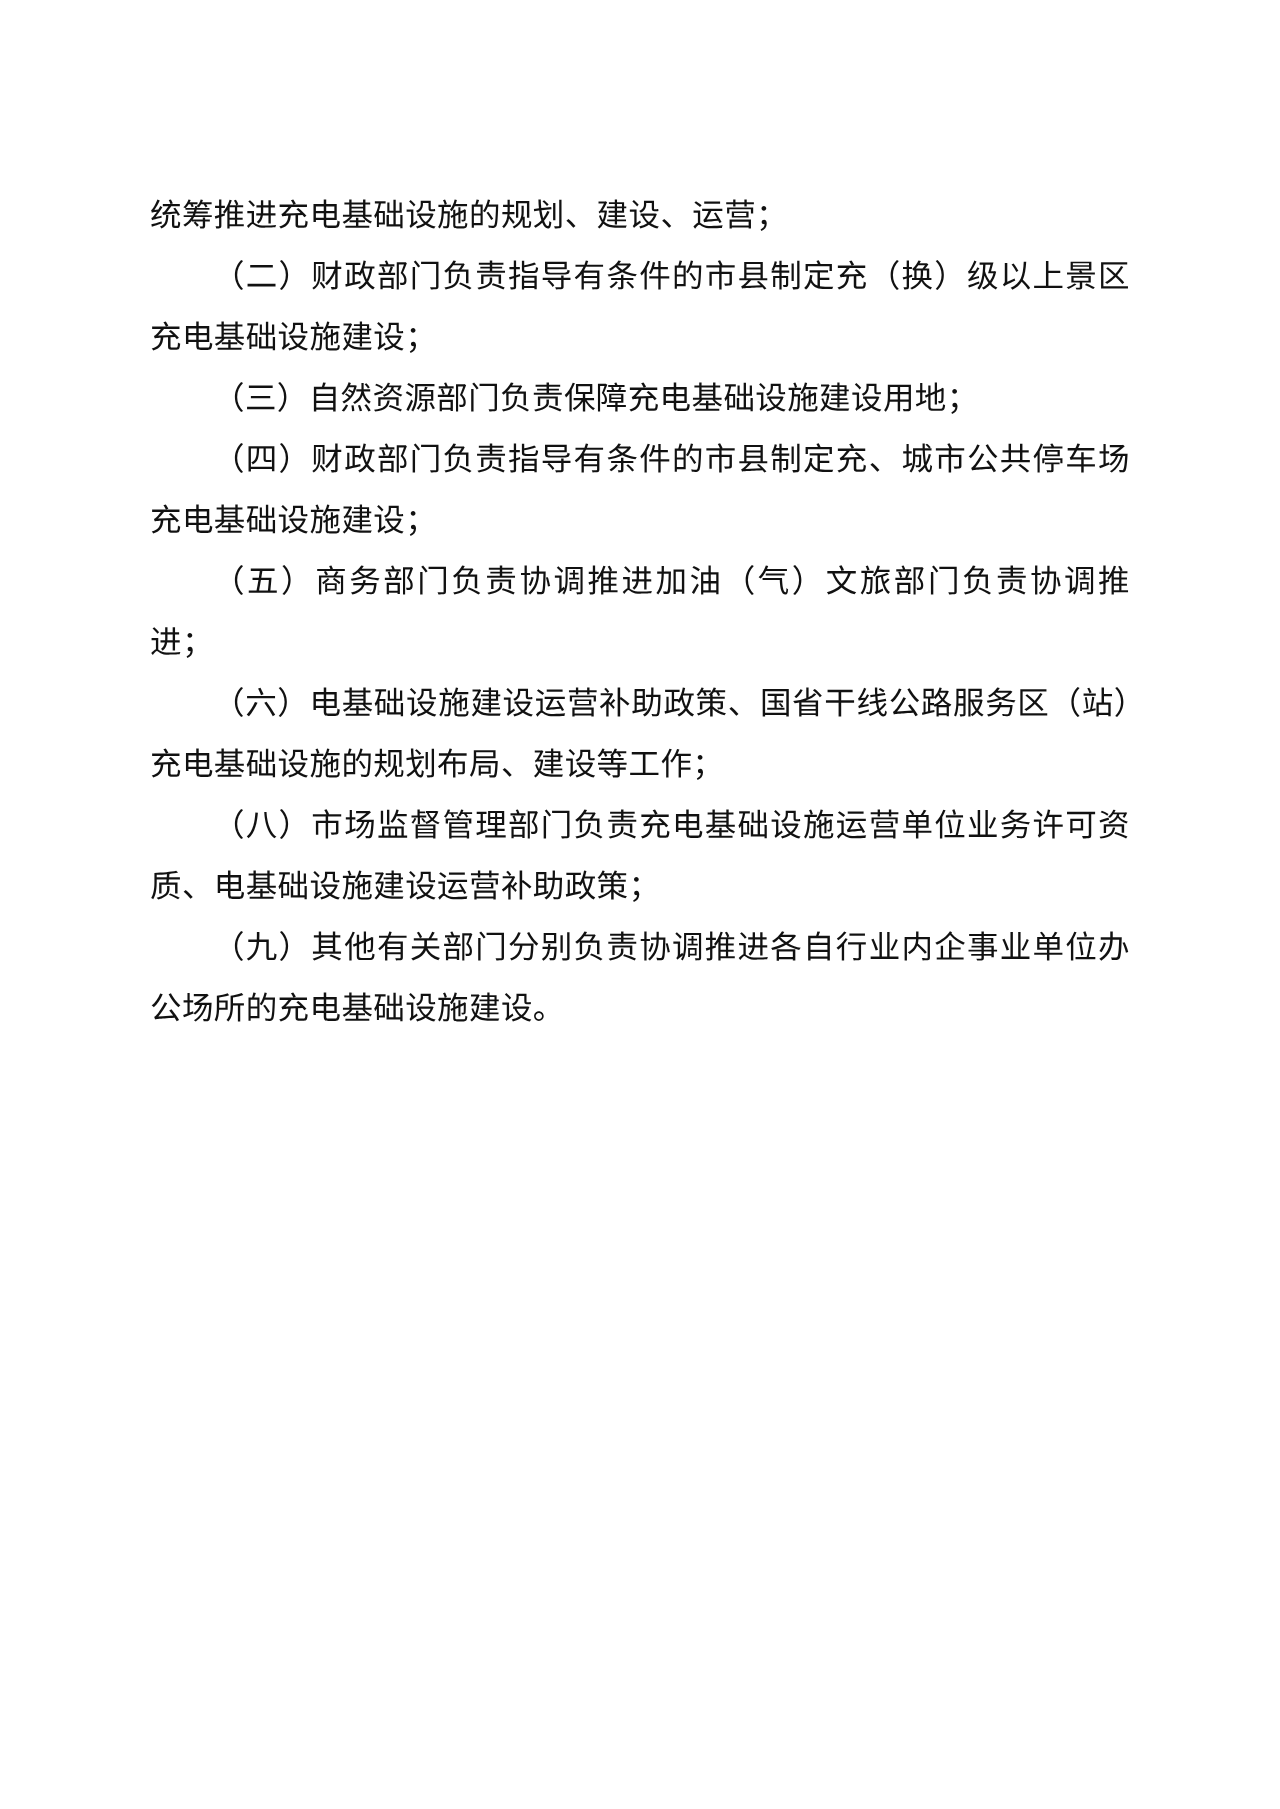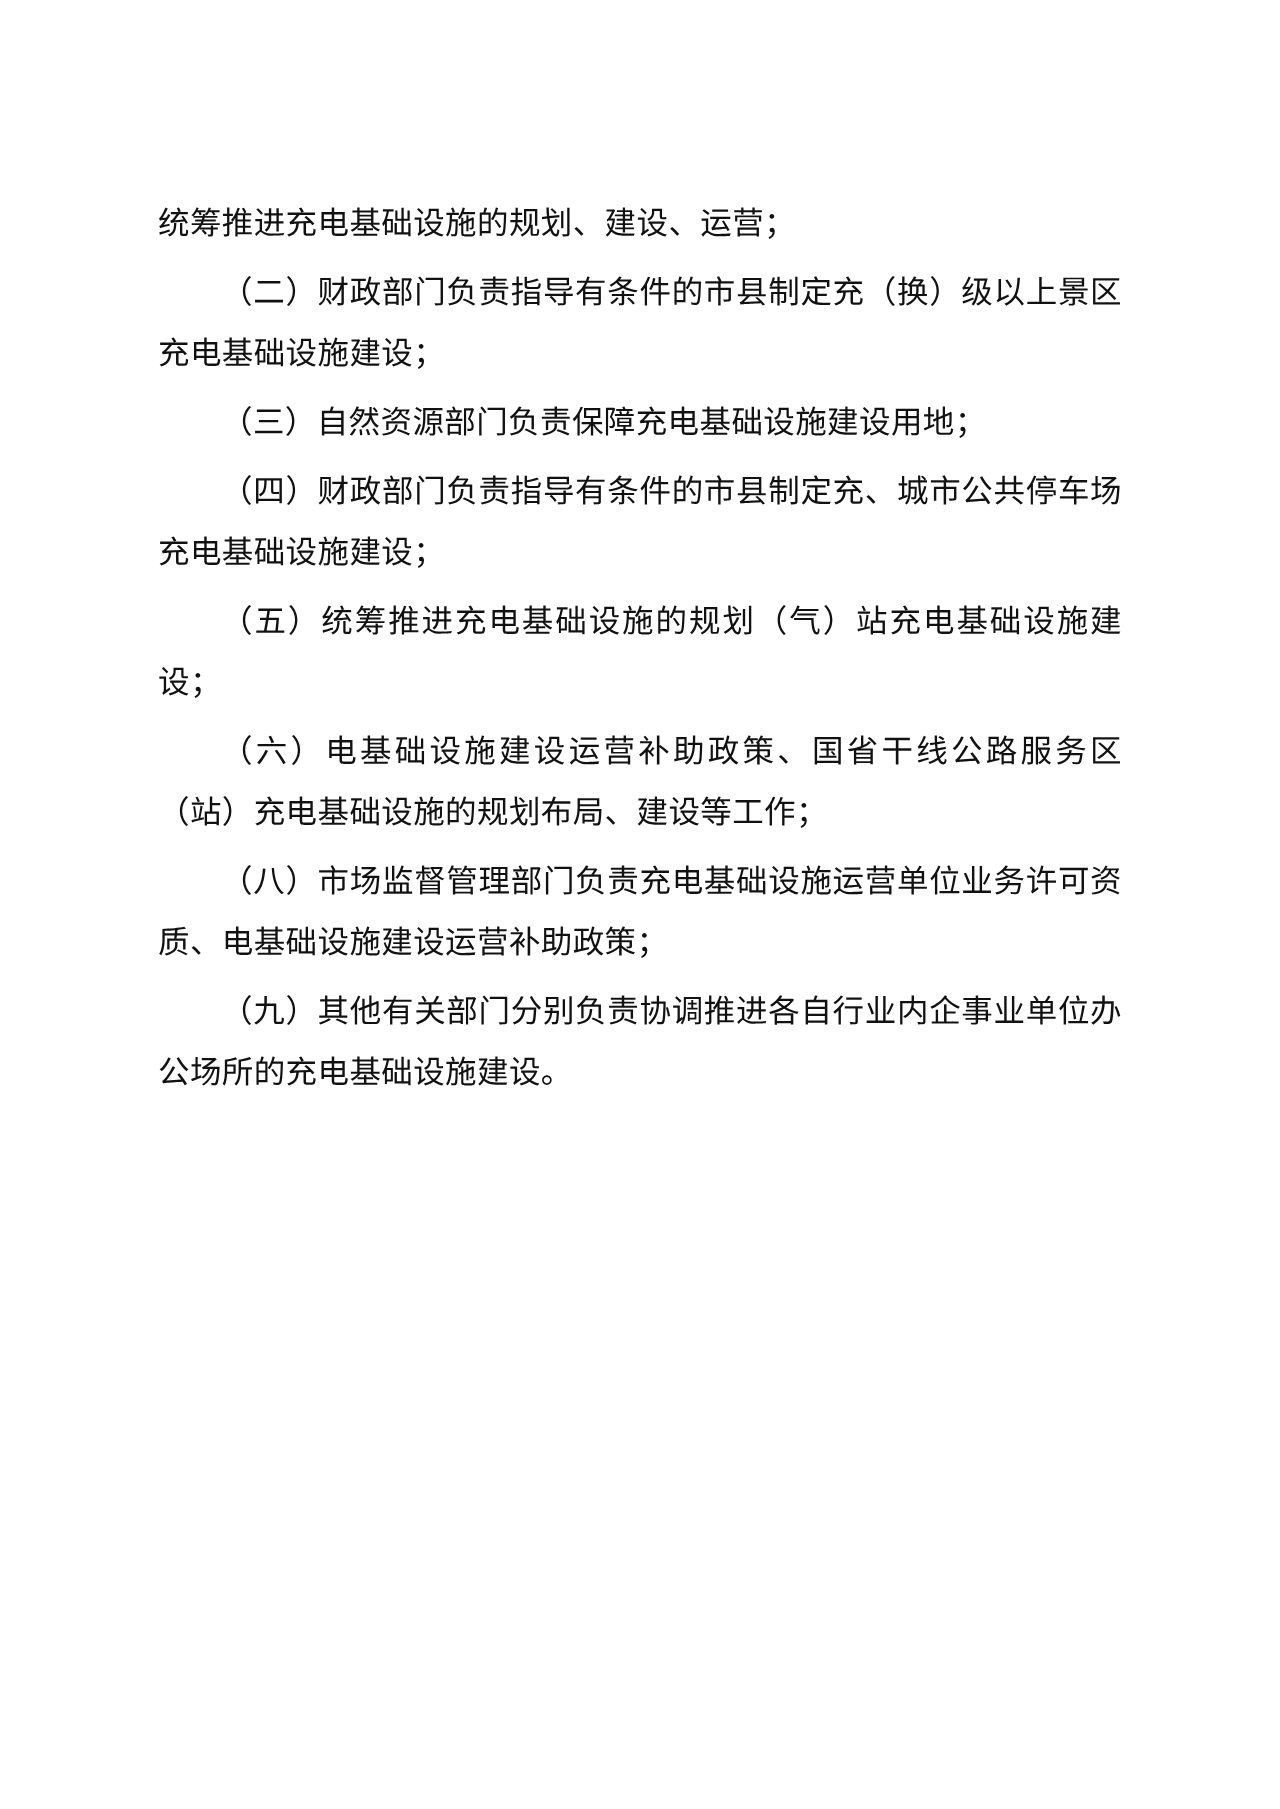--- a/index.html
+++ b/index.html
@@ -24,21 +24,21 @@
   }
   .doc-body {
     font-size: 31.5px;
     line-height: 61px;
     text-align: justify;
     text-justify: inter-ideograph;
     letter-spacing: 0.4px;
     color: #111111;
   }
   .para {
-    margin: 8px;
+    margin: 0;
     text-indent: 0;
   }
   .para.indent {
     text-indent: 63px;
   }
   .page-number {
     position: absolute;
     left: 0;
     right: 0;
     bottom: 48px;
@@ -56,21 +56,21 @@
 </style>
 </head>
 <body>
 
 <div class="page">
   <div class="doc-body">
     <p class="para">统筹推进充电基础设施的规划、建设、运营；</p>
     <p class="para indent">（二）财政部门负责指导有条件的市县制定充（换）级以上景区充电基础设施建设；</p>
     <p class="para indent">（三）自然资源部门负责保障充电基础设施建设用地；</p>
     <p class="para indent">（四）财政部门负责指导有条件的市县制定充、城市公共停车场充电基础设施建设；</p>
-    <p class="para indent">（五）统筹推进充电基础设施的规划（气）站充电基础设施建设；</p>
+    <p class="para indent">（五）商务部门负责协调推进加油（气）文旅部门负责协调推进；</p>
     <p class="para indent">（六）电基础设施建设运营补助政策、国省干线公路服务区（站）充电基础设施的规划布局、建设等工作；</p>
     <p class="para indent">（八）市场监督管理部门负责充电基础设施运营单位业务许可资质、电基础设施建设运营补助政策；</p>
     <p class="para indent">（九）其他有关部门分别负责协调推进各自行业内企事业单位办公场所的充电基础设施建设。</p>
   </div>
   <div class="page-number">
     <span class="pn-inner">— 10 —</span>
   </div>
 </div>
 
 </body></html>

